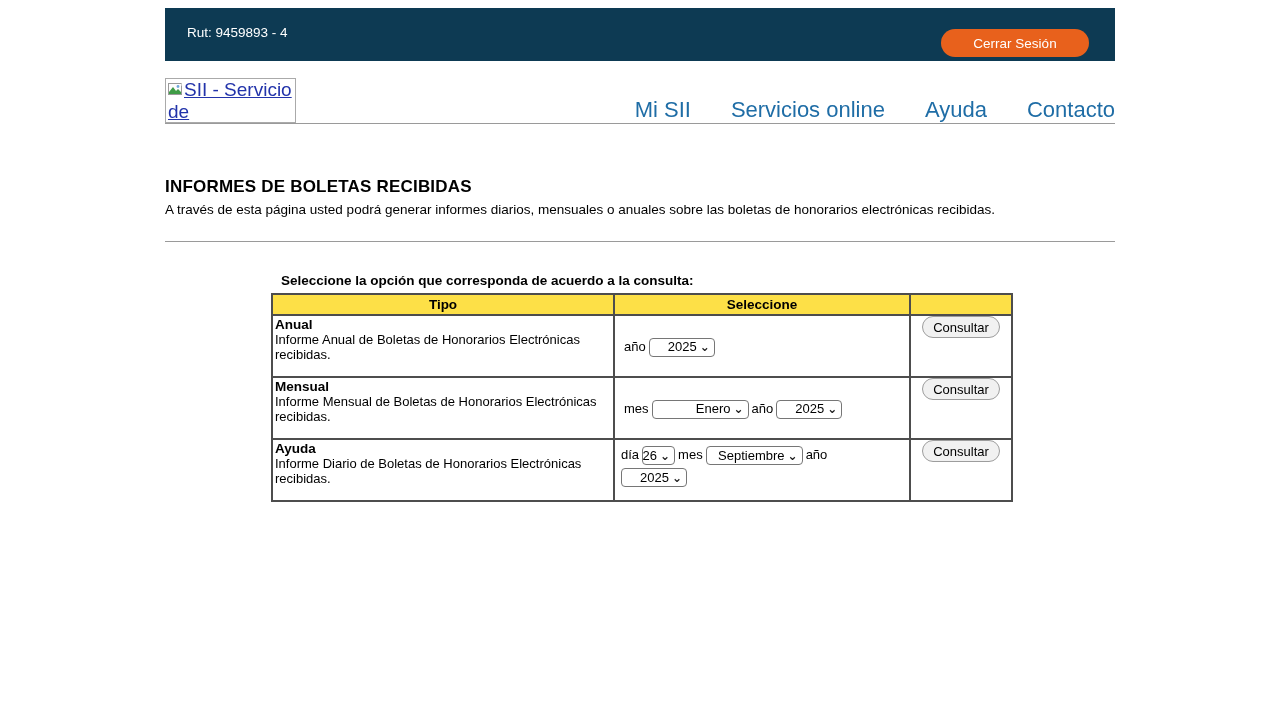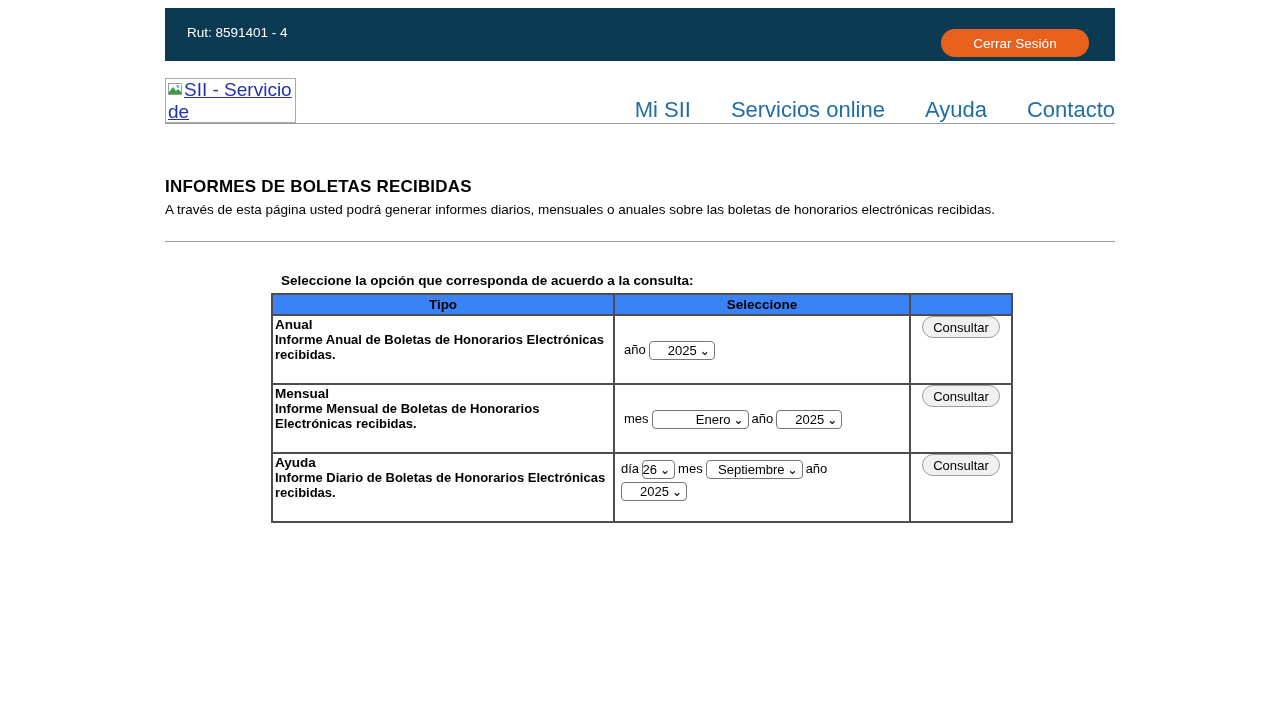--- a/index.html
+++ b/index.html
@@ -28,26 +28,26 @@
   
   .page-title { margin-top:53px; font-size:17px; font-weight:bold; letter-spacing:0.2px; }
   .page-desc { margin-top:5px; font-size:13.5px; }
   .divider2 { border:none; border-top:1px solid #9a9a9a; margin-top:24px; }
 
   
   .form-prompt { margin:31px 0 5px 116px; font-size:13.5px; font-weight:bold; }
   table.report-table { margin-left:106px; width:740px; border-collapse:collapse;
                        font-size:13px; table-layout:fixed; }
   .report-table th, .report-table td { border:2px solid #4d4d4d; vertical-align:top; }
-  .report-table th { background:#3b82f6; font-size:13.5px; font-weight:bold;
+  .report-table th { background:#fde047; font-size:13.5px; font-weight:bold;
                      height:21px; vertical-align:middle; text-align:center; }
   .col-tipo { width:342px; }
   .col-sel  { width:296px; }
   .col-btn  { width:102px; }
-  .cell-tipo { padding:1px 3px 21px 2px; line-height:15px;font-weight:bold; }
+  .cell-tipo { padding:1px 3px 14px 2px; line-height:15px; }
   .cell-tipo b { font-size:13.5px; }
   .cell-sel { padding:4px 2px 3px 6px; line-height:26px; }
   .cell-sel .lbl { margin:0 3px; }
   .cell-btn { text-align:center; vertical-align:middle; }
   .row-anual td { height:46px; } .row-mensual td { height:47px;margin-top:39px; } .row-diario td { height:49px; }
   .row-anual .cell-sel, .row-mensual .cell-sel { vertical-align:middle; }
 
   .sel { display:inline-flex; align-items:center; justify-content:flex-end;
          height:19px; background:#fff; border:1px solid #767676; border-radius:4px;
          padding:0 4px 0 4px; font-size:13px; vertical-align:middle; cursor:pointer; }
@@ -56,21 +56,21 @@
 
   .consultar-btn { width:78px; height:22px; background:#f1f1f1; border:1px solid #9d9d9d;
                    border-radius:11px; font-size:13px; font-family:inherit; cursor:pointer; }
 </style>
 </head>
 <body>
 
 <div class="container">
 
   <div class="topbar">
-    <span class="rut">Rut: 8591401 - 4</span>
+    <span class="rut">Rut: 9459893 - 4</span>
     <button class="logout-btn">Cerrar Sesión</button>
   </div>
 
   <div class="header">
     <a class="logo-box"><span class="img-icon"><svg width="15" height="13" viewBox="0 0 15 13">
             <rect x="0.5" y="0.5" width="13" height="11" fill="#fdfdfd" stroke="#9a9a9a"></rect>
             <path d="M1 9 L5 4 L8 8 L10 6 L13 9 L13 11 L1 11 Z" fill="#3f9c46"></path>
             <circle cx="10" cy="3.5" r="1.4" fill="#6fa8dc"></circle>
             <path d="M13.5 0 L15 1.5 L13.5 3 Z" fill="#ffffff"></path>
           </svg></span><span>SII - Servicio de</span></a>

